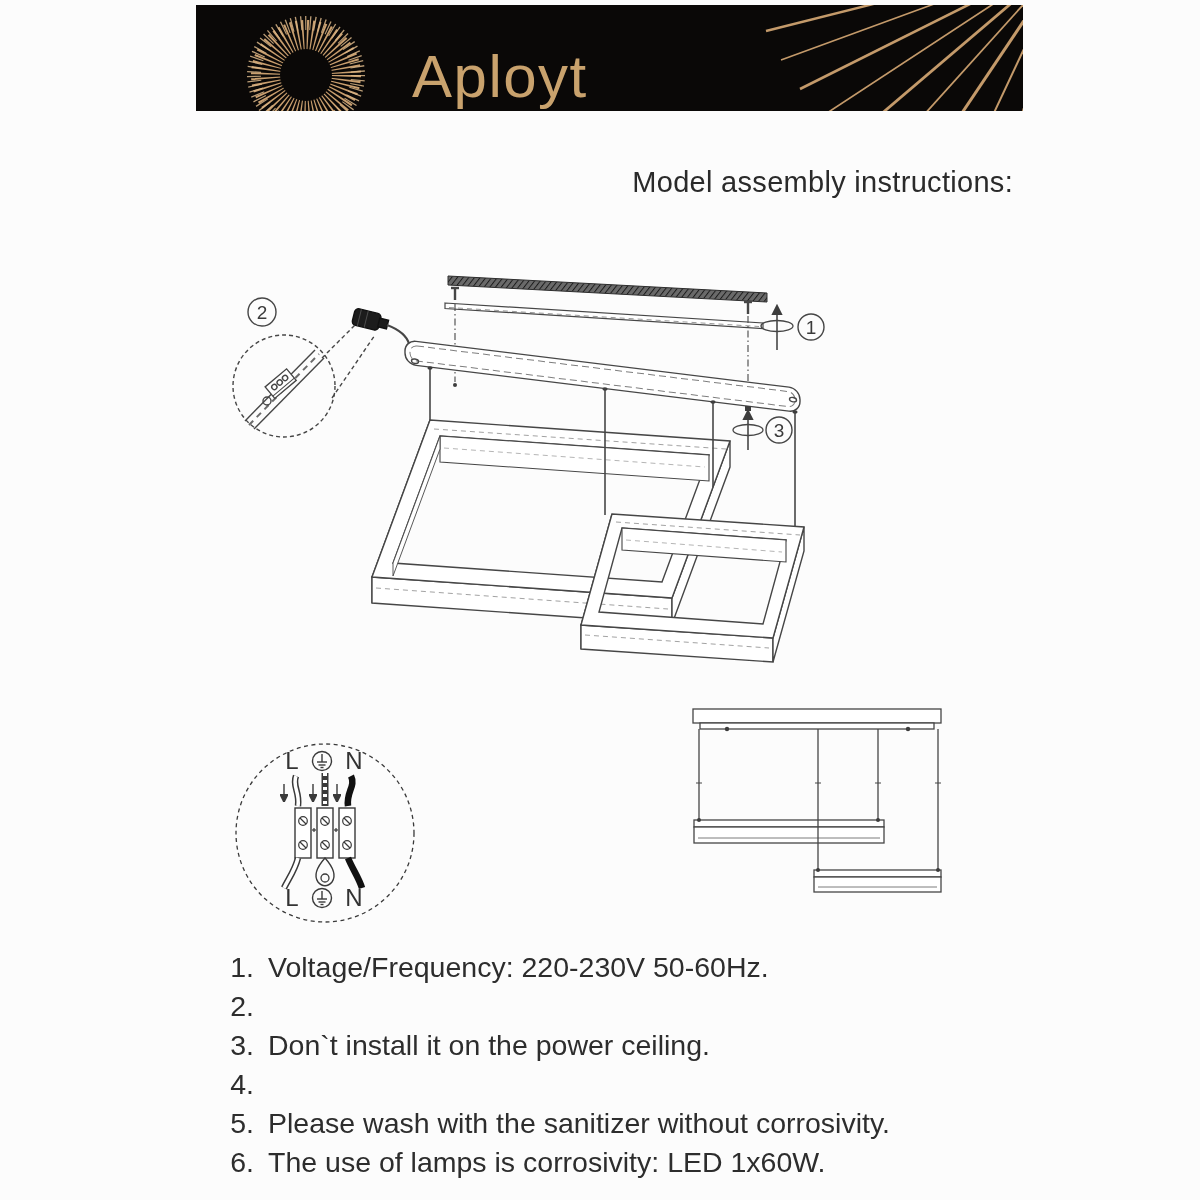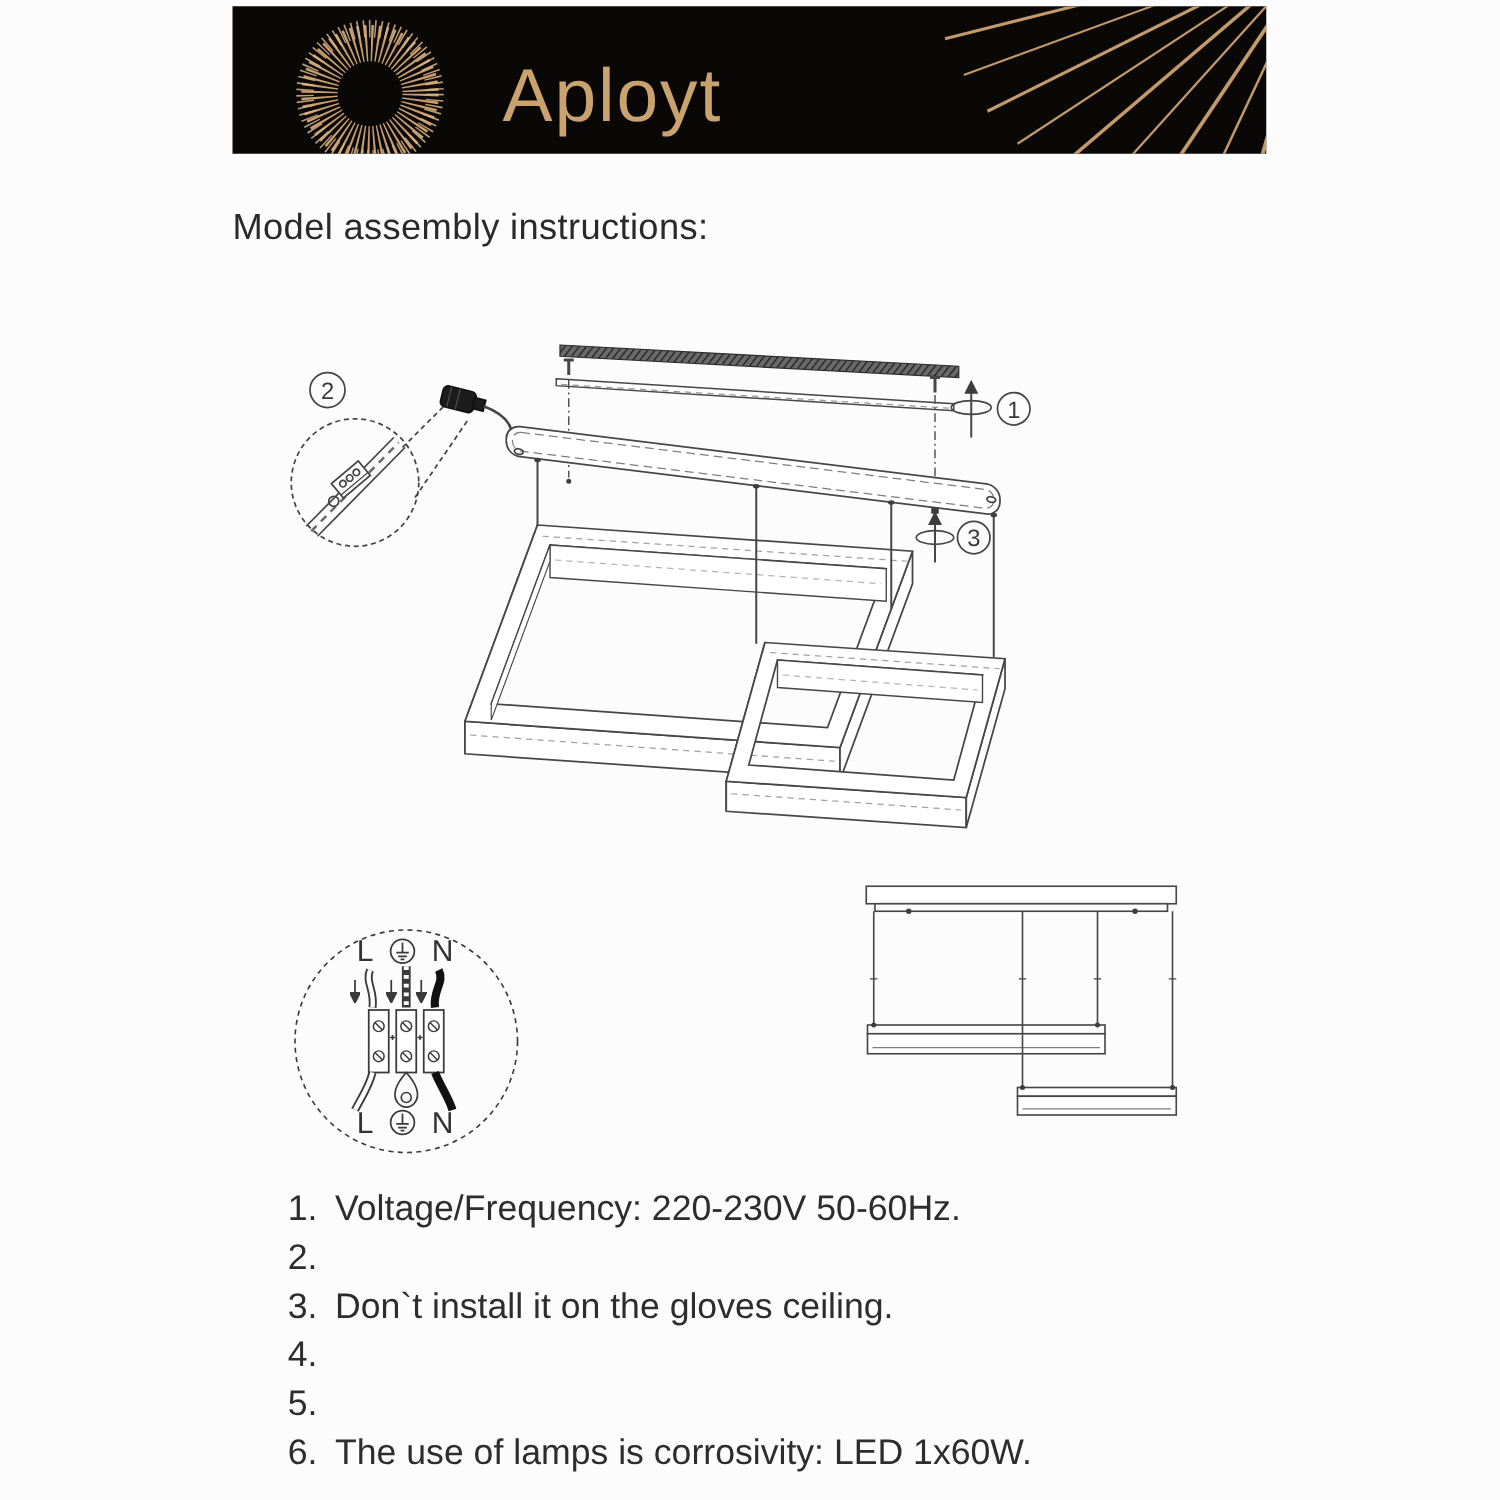--- a/index.html
+++ b/index.html
@@ -2,27 +2,27 @@
 <html><head>
 <meta charset="utf-8">
 <style>
   html,body{margin:0;padding:0;background:#e8e8e8;}
   .page{
     position:relative;width:1200px;height:1200px;margin:0 auto;
     background:#fcfcfc;overflow:hidden;
     font-family:"Liberation Sans",sans-serif;color:#2b2b2b;
   }
   .banner{
-    position:absolute;left:186px;top:5px;width:827px;height:118px;
+    position:absolute;left:196px;top:5px;width:827px;height:106px;
     background:#0a0807;overflow:hidden;
   }
   .banner svg{display:block;}
   .title-block{
     position:absolute;left:186px;top:166px;width:827px;
-    text-align:left;color:#2a2a2a;
+    text-align:right;color:#2a2a2a;
   }
   .title-line{font-size:29px;line-height:33px;letter-spacing:.3px;}
   .diagram-svg{position:absolute;}
   #main-diagram{left:215px;top:258px;}
   #side-view{left:655px;top:688px;}
   #wiring-diagram{left:233px;top:740px;}
   .inst-block{position:absolute;left:186px;top:953px;width:860px;}
   .inst-row{display:flex;margin-bottom:10px;font-size:28.5px;line-height:29px;color:#2d2d2d;}
   .inst-num{width:68px;text-align:right;flex:none;}
   .inst-text{margin-left:14px;white-space:nowrap;}
@@ -317,27 +317,28 @@
   <div class="inst-block">
       <div class="inst-row">
         <span class="inst-num">1.</span>
         <span class="inst-text">Voltage/Frequency: 220-230V 50-60Hz.</span>
       </div>
       <div class="inst-row">
         <span class="inst-num">2.</span>
       </div>
       <div class="inst-row">
         <span class="inst-num">3.</span>
-        <span class="inst-text">Don`t install it on the gloves ceiling.</span>
+        <span class="inst-text">Don`t install it on the power ceiling.</span>
       </div>
       <div class="inst-row">
         <span class="inst-num">4.</span>
       </div>
       <div class="inst-row">
         <span class="inst-num">5.</span>
+        <span class="inst-text">Please wash with the sanitizer without corrosivity.</span>
       </div>
       <div class="inst-row">
         <span class="inst-num">6.</span>
         <span class="inst-text">The use of lamps is corrosivity: LED 1x60W.</span>
       </div>
     </div>
 
 </div>
 
 </body></html>

